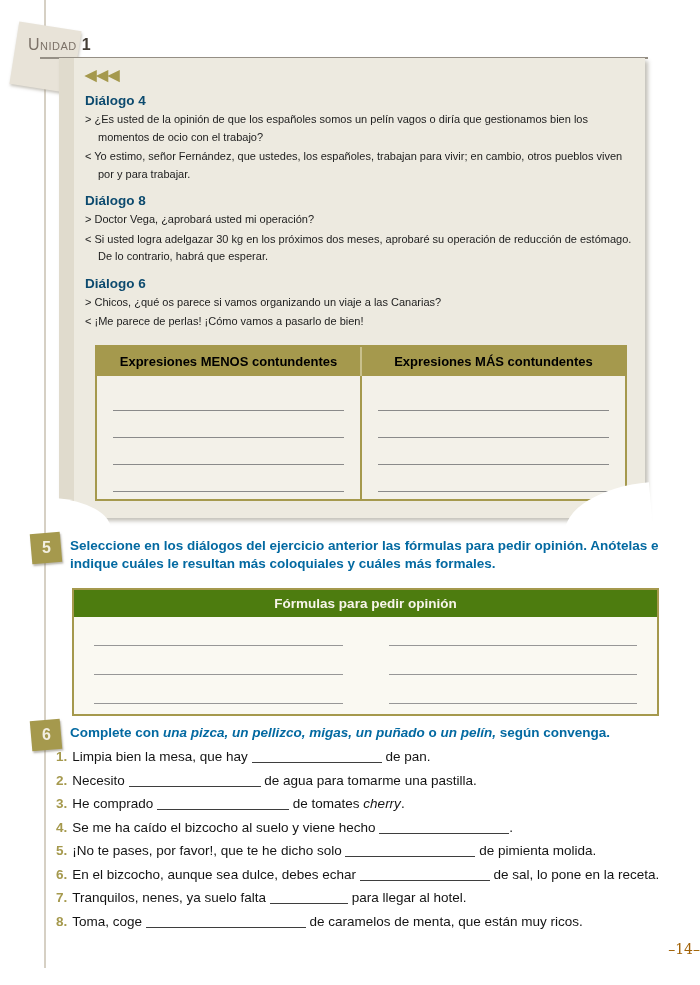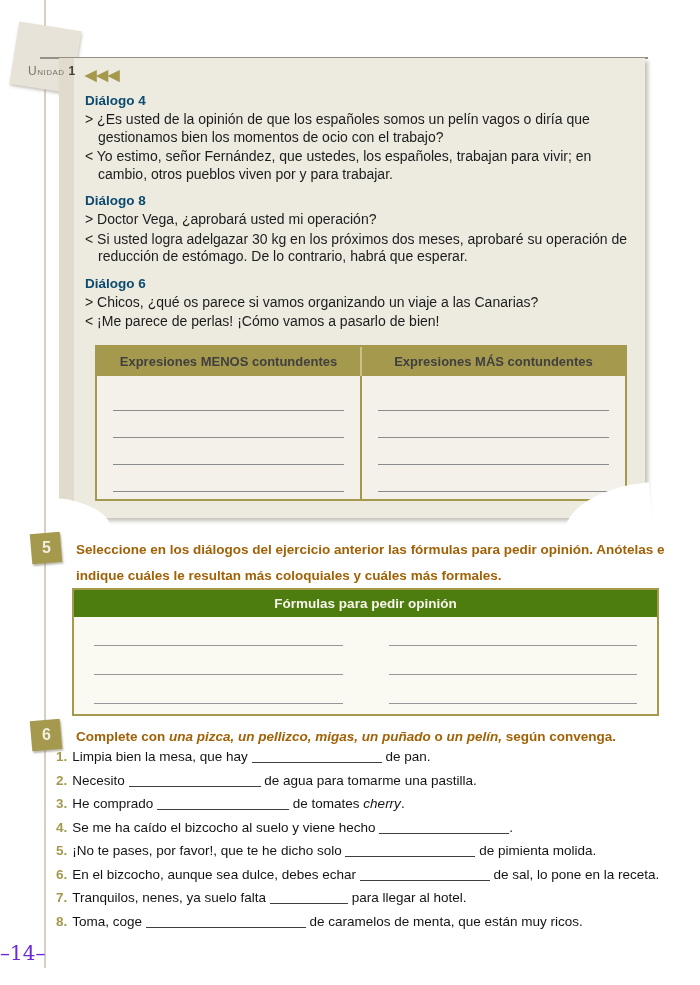--- a/index.html
+++ b/index.html
@@ -4,76 +4,76 @@
 <style>
   html,body{margin:0;padding:0;}
   body{background:#ffffff;font-family:"Liberation Sans",sans-serif;}
   .page{position:relative;width:700px;height:985px;background:#ffffff;overflow:hidden;}
 
   
   .vline{position:absolute;left:44px;top:0;width:2px;height:968px;background:#d6d0c4;}
   .diamond{position:absolute;left:14px;top:26px;width:63px;height:63px;background:#e8e3d8;
            transform:rotate(9deg);box-shadow:1px 2px 3px rgba(150,143,128,.5);}
   .unit-label{position:absolute;left:28px;top:36px;z-index:3;font-variant:small-caps;
-              font-size:12px;letter-spacing:.5px;color:#7c7268;font-weight:500;margin-top:28px;}
+              font-size:16px;letter-spacing:.5px;color:#7c7268;font-weight:500;}
   .unit-label .unit-num{color:#433d36;font-weight:700;font-variant:normal;}
   .hrule{position:absolute;left:40px;top:57px;width:608px;height:2px;background:#969086;}
 
   
   .dialogues-box{position:absolute;left:59px;top:58px;width:586px;height:460px;background:#edeae0;
                  box-shadow:3px 3px 4px rgba(125,118,100,.45);z-index:1;}
   .dialogues-box .strip{position:absolute;left:0;top:0;width:15px;height:100%;background:#e0dbcd;}
   .curl-right{position:absolute;right:-6px;bottom:-12px;width:88px;height:44px;background:#ffffff;
               border-radius:100% 0 0 0;transform:rotate(-5deg);z-index:2;}
   .curl-left{position:absolute;left:-5px;bottom:-10px;width:58px;height:28px;background:#ffffff;
              border-radius:0 100% 0 0;transform:rotate(4deg);z-index:2;}
   .box-content{position:absolute;left:26px;top:9px;width:548px;}
   .arrows{color:#a5994d;font-size:15px;letter-spacing:0;line-height:16px;font-weight:700;}
   .d-title{margin:10px 0 3px;font-size:13.5px;font-weight:700;color:#0c4a6e;}
-  .dline{margin:1px 0 2px;font-size:14px;line-height:17.5px;color:#1c1c1c;
+  .dline{margin:1px 0 2px;font-size:11px;line-height:17.5px;color:#1c1c1c;
          padding-left:13px;text-indent:-13px;}
   .dline .marker{color:#1c1c1c;}
 
   
   .t1{margin:14px 0 0 10px;width:528px;border:2px solid #a5994d;background:#f3f1e9;}
   .t1-head{display:flex;background:#a5994d;}
-  .t1-hcell{flex:1;padding:7px 2px;text-align:center;color:#404040;font-weight:700;font-size:13px;}
+  .t1-hcell{flex:1;padding:7px 2px;text-align:center;color:#000000;font-weight:700;font-size:13px;}
   .t1-hcell.right{border-left:2px solid #c9c08c;}
   .t1-body{display:flex;}
   .t1-col{flex:1;padding:8px 16px 7px;}
   .t1-col.right{border-left:2px solid #a5994d;}
   .bline{height:26px;border-bottom:1.5px solid #8a8a8a;}
 
   
   .badge{position:absolute;width:30px;height:30px;background:#a5994d;transform:rotate(-5deg);
          box-shadow:1px 2px 2px rgba(120,113,95,.5);display:flex;align-items:center;justify-content:center;z-index:2;}
   .badge span{color:#f2efe1;font-weight:700;font-size:16px;transform:rotate(5deg);}
   .b5{left:31px;top:533px;}
   .b6{left:31px;top:720px;}
 
-  .instr{position:absolute;left:76px;font-size:13.5px;font-weight:700;color:#a16207;line-height:26px;}
+  .instr{position:absolute;left:70px;font-size:13.5px;font-weight:700;color:#0369a1;line-height:18px;}
   .i5{top:537px;width:618px;}
   .i6{top:724px;width:622px;}
   .it{font-style:italic;text-align:center;}
 
   
   .t2{position:absolute;left:72px;top:588px;width:583px;border:2px solid #a5994d;background:#faf9f2;z-index:1;}
   .t2-head{background:#4d7c0f;color:#f8f5ea;font-weight:700;font-size:13.5px;text-align:center;padding:6px 0;}
   .t2-body{display:flex;gap:46px;padding:0 20px 10px;}
   .t2-col{flex:1;}
   .bline2{height:28px;border-bottom:1.3px solid #979797;}
 
   
   .ex6-items{position:absolute;left:56px;top:748px;width:628px;}
   .ex6-item{margin:0 0 6px;font-size:13.5px;line-height:17.5px;color:#141414;}
   .item-num{color:#a5994d;font-weight:700;margin-right:5px;}
   .blank{display:inline-block;height:12px;border-bottom:1.4px solid #3e3e3e;vertical-align:-2px;}
 
-  .pagenum{position:absolute;left:0;top:941px;width:100%;text-align:left;
-           font-family:"DejaVu Serif",serif;font-size:20px;color:#6d28d9;}
+  .pagenum{position:absolute;left:0;top:941px;width:100%;text-align:right;
+           font-family:"DejaVu Serif",serif;font-size:14px;color:#a16207;}
 </style>
 </head>
 <body>
 
 <div class="page">
 
   <div class="vline"></div>
   <div class="diamond"></div>
   <div class="unit-label">
     <span>Unidad</span>

